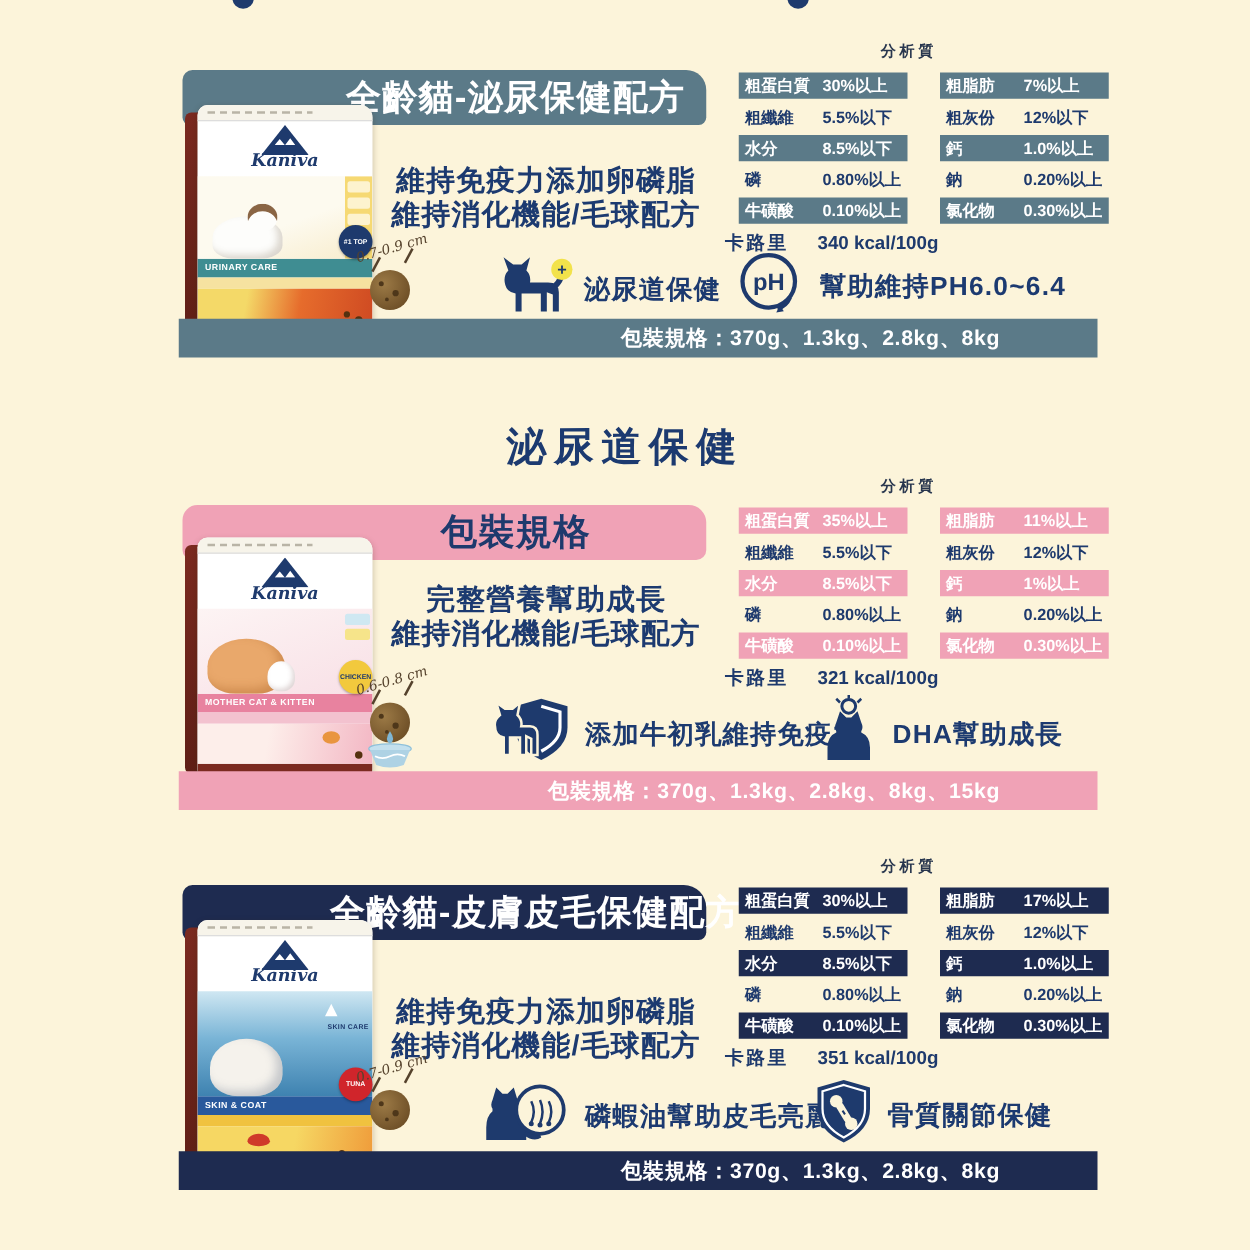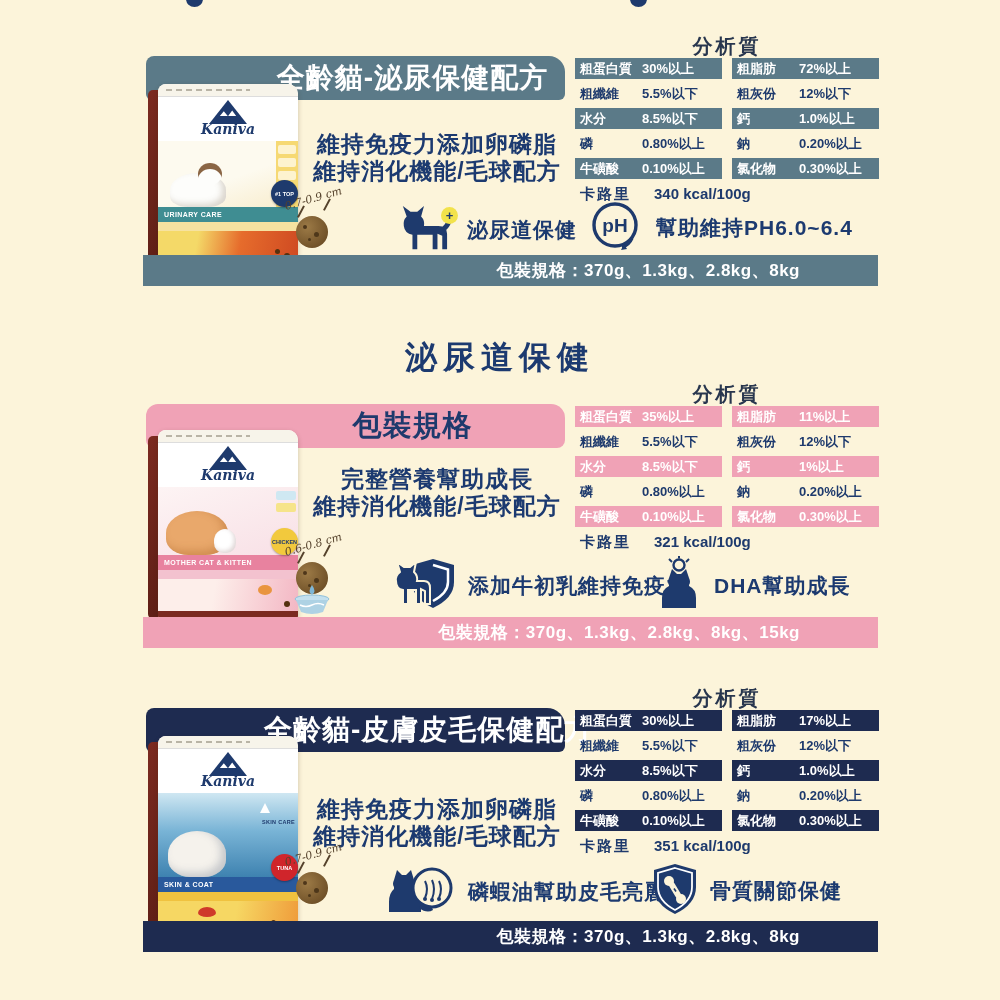--- a/index.html
+++ b/index.html
@@ -7,35 +7,35 @@
     width:1000px;height:1000px;position:relative;overflow:hidden;
     background:#fcf4da;
     font-family:"Liberation Sans", sans-serif;
     color:#1e3a6d;
   }
   .sec{position:absolute;inset:0;}
   
   .remnant{position:absolute;top:-9px;width:17px;height:16px;border-radius:50%;background:#1e3a6d;}
   
   .anhead{position:absolute;left:575px;width:304px;text-align:center;
-    font-size:20px;font-weight:bold;letter-spacing:3px;color:#28364e;}
+    font-size:12px;font-weight:bold;letter-spacing:3px;color:#28364e;}
   
   .title{position:absolute;left:146px;width:419px;height:44px;border-radius:8px 16px 6px 6px;}
   .t1{background:#5b7a88;}
   .t2{background:#f0a2b6;border-radius:12px 14px 8px 8px;}
   .t3{background:#1e2b50;border-radius:8px 18px 6px 6px;}
   .title .tx{position:absolute;left:118px;right:4px;top:50%;transform:translateY(-50%);
     text-align:center;font-size:28px;font-weight:bold;letter-spacing:1px;color:#fff;white-space:nowrap;}
   .t2 .tx{color:#1e3a6d;font-size:29px;}
   
   .desc{position:absolute;left:300px;width:274px;text-align:center;
     font-size:23px;font-weight:bold;line-height:1.18;letter-spacing:1px;color:#1c3a70;white-space:nowrap;}
   
   .antable{position:absolute;left:575px;width:304px;display:flex;gap:10px;}
-  .ancol{flex:1;}
+  .ancol{flex:1;margin-left:16px;}
   .an-row{height:21px;margin-bottom:4px;display:flex;align-items:center;
     padding:0 5px;font-size:13px;font-weight:bold;}
   .an-row .al{width:62px;white-space:nowrap;}
   .an-row .av{flex:1;white-space:nowrap;}
   .s1 .an-row.c{background:#5b7a88;color:#fff;}
   .s2 .an-row.c{background:#f0a2b6;color:#fff;}
   .s3 .an-row.c{background:#1e2b50;color:#fff;}
   .an-row.p{color:#1e3a6d;}
   .calrow{position:absolute;left:580px;font-size:15px;font-weight:bold;color:#1e3a6d;}
   .calrow .cl{display:inline-block;width:74px;letter-spacing:2px;}
@@ -189,21 +189,21 @@
           <span class="av">0.80%以上</span>
         </div>
       <div class="an-row c">
           <span class="al">牛磺酸</span>
           <span class="av">0.10%以上</span>
         </div>
     </div>
     <div class="ancol">
       <div class="an-row c">
           <span class="al">粗脂肪</span>
-          <span class="av">72%以上</span>
+          <span class="av">7%以上</span>
         </div>
       <div class="an-row p">
           <span class="al">粗灰份</span>
           <span class="av">12%以下</span>
         </div>
       <div class="an-row c">
           <span class="al">鈣</span>
           <span class="av">1.0%以上</span>
         </div>
       <div class="an-row p">

